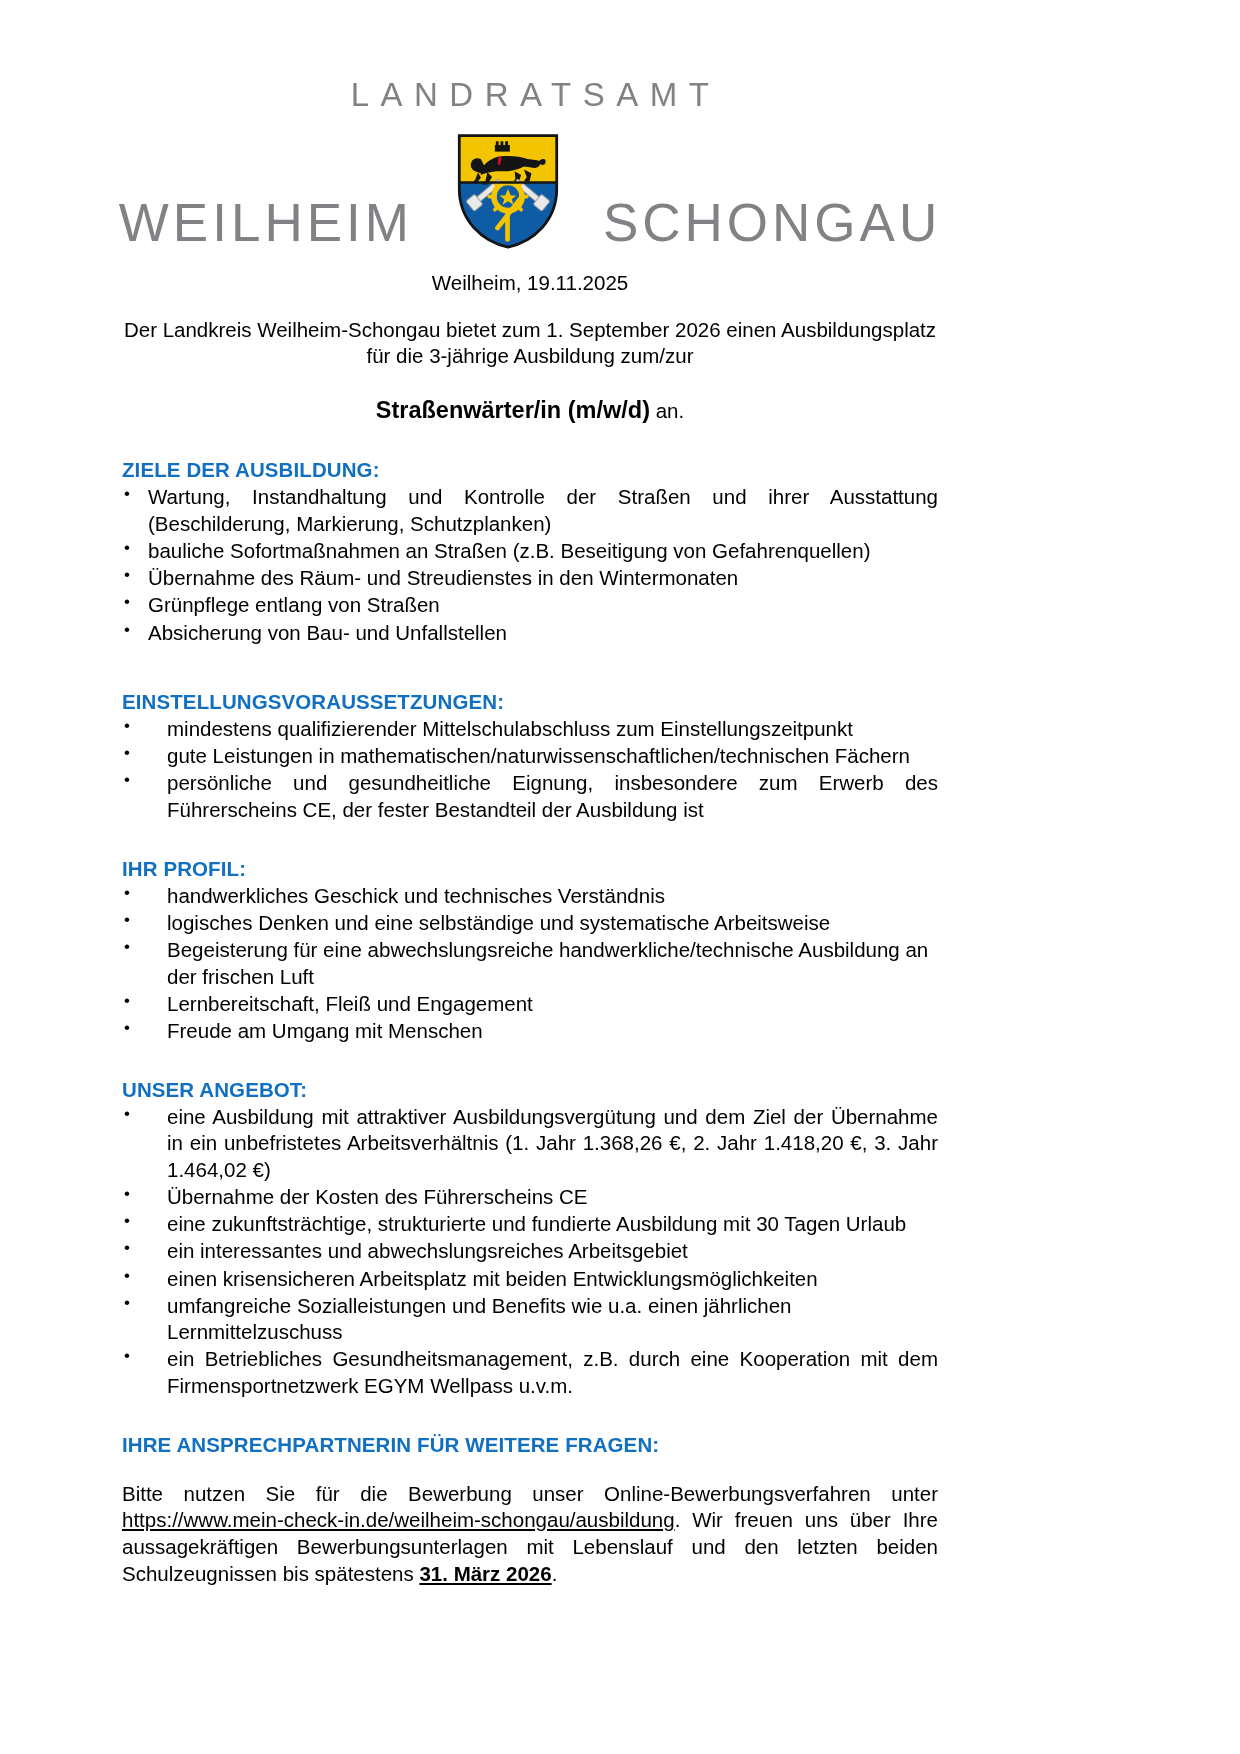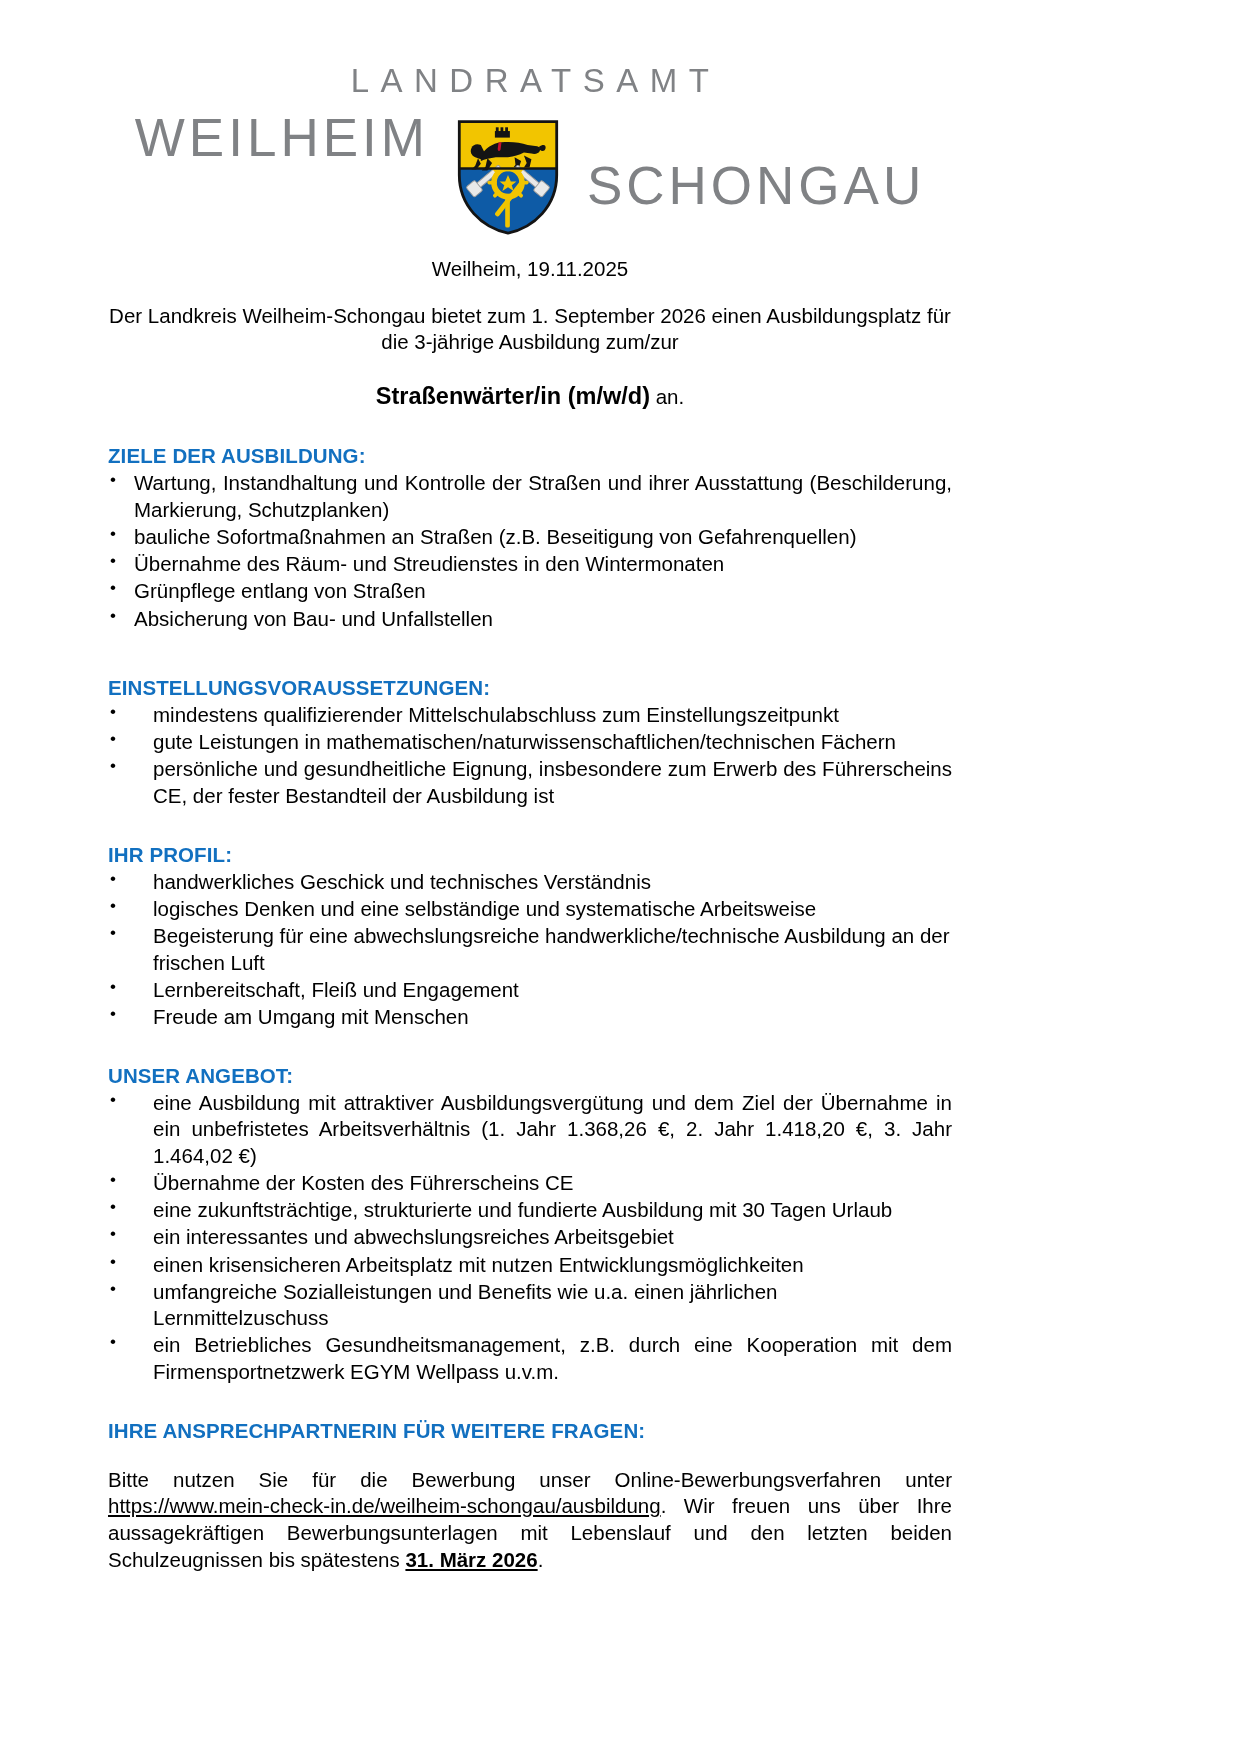--- a/index.html
+++ b/index.html
@@ -13,43 +13,43 @@
     height: 1754px;
     font-family: "Liberation Sans", sans-serif;
     color: #000000;
     position: relative;
     overflow: hidden;
   }
   .page {
     width: 1060px;
     height: 1754px;
     box-sizing: border-box;
-    padding: 0;
+    padding: 14px;
     position: relative;
   }
 
   
   .letterhead {
     padding-top: 64px;
     text-align: center;
   }
   .lh-line1 {
     font-size: 33px;
     letter-spacing: 11.5px;
     color: #808285;
     font-weight: 400;
     line-height: 1;
     padding-left: 11px;
   }
   .lh-line2 {
     margin-top: 14px;
     display: flex;
-    align-items: flex-start;
+    align-items: flex-end;
     justify-content: center;
-    gap: 0px;
+    gap: 16px;
     line-height: 1;
   }
   .lh-word {
     font-size: 53px;
     letter-spacing: 4px;
     color: #808285;
     font-weight: 400;
     white-space: nowrap;
   }
   .lh-word.left  { padding-right: 24px; }
@@ -294,21 +294,21 @@
       </ul>
     </section>
 
     <section class="section">
       <h2 class="sec-head" style="color: rgb(18, 112, 192);">UNSER ANGEBOT:</h2>
       <ul class="bullets indent-wide">
         <li class="justify">eine Ausbildung mit attraktiver Ausbildungsvergütung und dem Ziel der Übernahme in ein unbefristetes Arbeitsverhältnis (1. Jahr 1.368,26 €, 2. Jahr 1.418,20 €, 3. Jahr 1.464,02 €)</li>
         <li>Übernahme der Kosten des Führerscheins CE</li>
         <li>eine zukunftsträchtige, strukturierte und fundierte Ausbildung mit 30 Tagen Urlaub</li>
         <li>ein interessantes und abwechslungsreiches Arbeitsgebiet</li>
-        <li>einen krisensicheren Arbeitsplatz mit nutzen Entwicklungsmöglichkeiten</li>
+        <li>einen krisensicheren Arbeitsplatz mit beiden Entwicklungsmöglichkeiten</li>
         <li>umfangreiche Sozialleistungen und Benefits wie u.a. einen jährlichen Lernmittelzuschuss</li>
         <li class="justify">ein Betriebliches Gesundheitsmanagement, z.B. durch eine Kooperation mit dem Firmensportnetzwerk EGYM Wellpass u.v.m.</li>
       </ul>
     </section>
 
     <section class="section">
       <h2 class="sec-head" style="color: rgb(18, 112, 192);">IHRE ANSPRECHPARTNERIN FÜR WEITERE FRAGEN:</h2>
     </section>
 
     <p class="closing"><span>Bitte nutzen Sie für die Bewerbung unser Online-Bewerbungsverfahren unter </span><a class="link" href="#">https://www.mein-check-in.de/weilheim-schongau/ausbildung</a><span>. Wir freuen uns über Ihre aussagekräftigen Bewerbungsunterlagen mit Lebenslauf und den letzten beiden Schulzeugnissen bis spätestens </span><span class="u-bold nowrap">31. März 2026</span><span>.</span></p>

